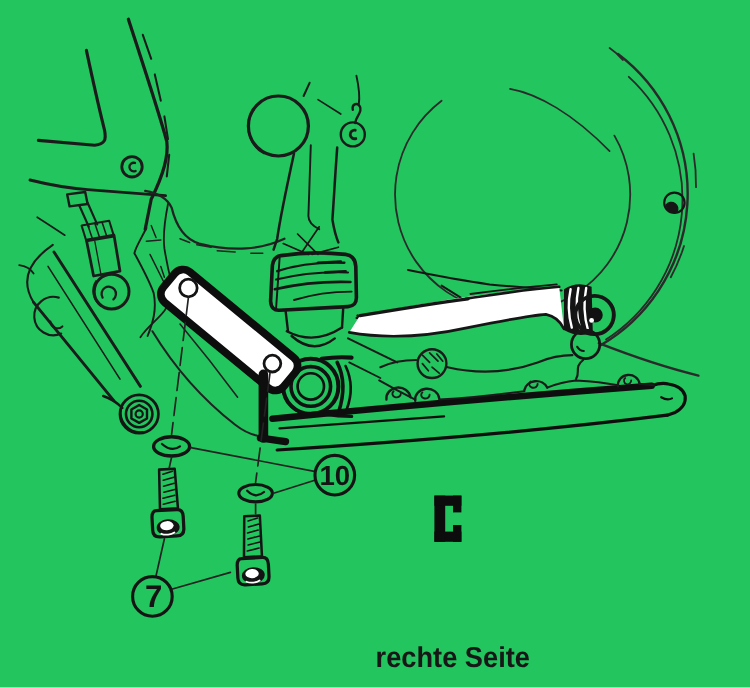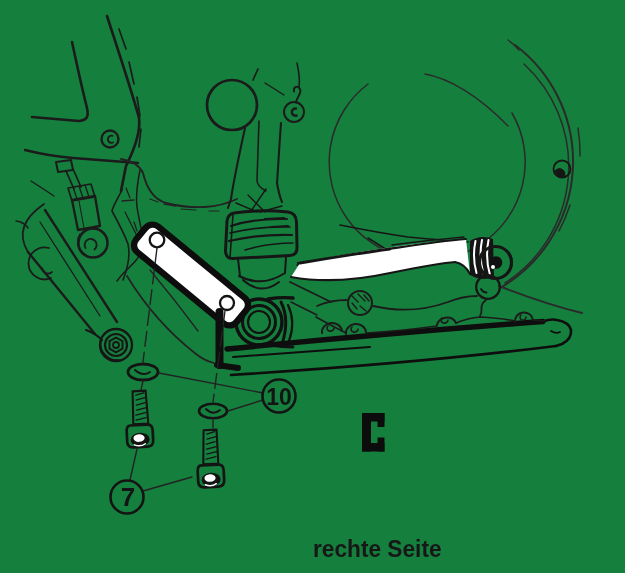--- a/index.html
+++ b/index.html
@@ -1,16 +1,16 @@
 <!DOCTYPE html>
 <html><head>
 <meta charset="utf-8">
 <style>
   html,body{margin:0;padding:0;background:#ffffff;}
-  #wrap{width:625px;height:573px;position:relative;background:#15803d;overflow:hidden;}
+  #wrap{width:625px;height:573px;position:relative;background:#22c55e;overflow:hidden;}
   svg{position:absolute;left:0;top:0;}
   .cap{position:absolute;left:313px;top:535px;font-family:"Liberation Sans",sans-serif;
        font-weight:bold;font-size:24px;color:#171717;letter-spacing:0px;
        transform:scale(0.945,1.0);transform-origin:left top;}
 </style>
 </head>
 <body>
 <div id="wrap">
 <svg width="625" height="573" viewBox="0 0 625 573" fill="none" stroke-linecap="round" stroke-linejoin="round">
 

